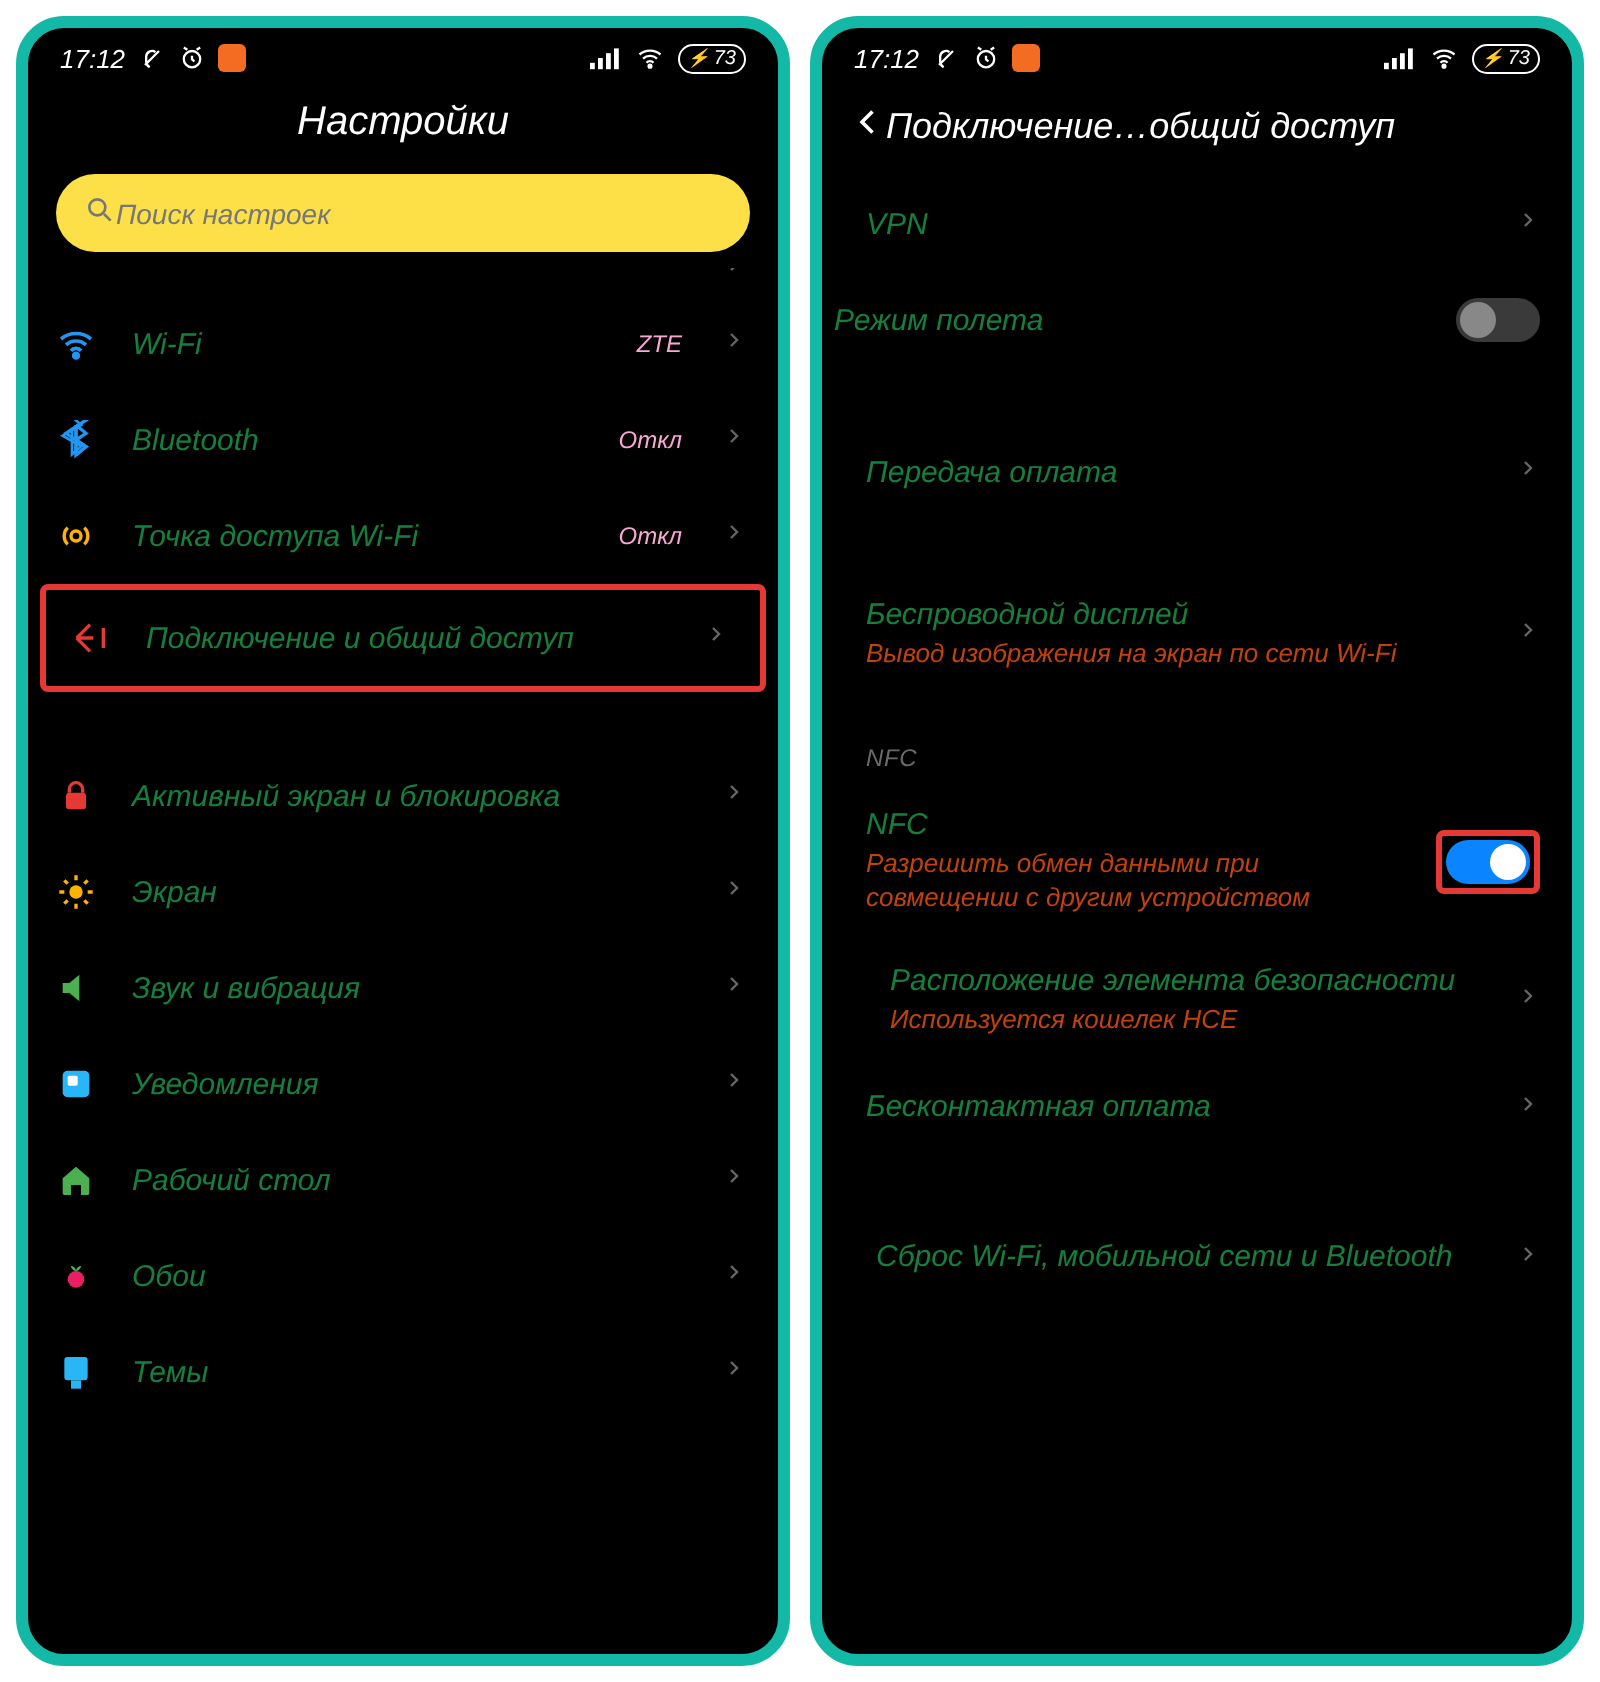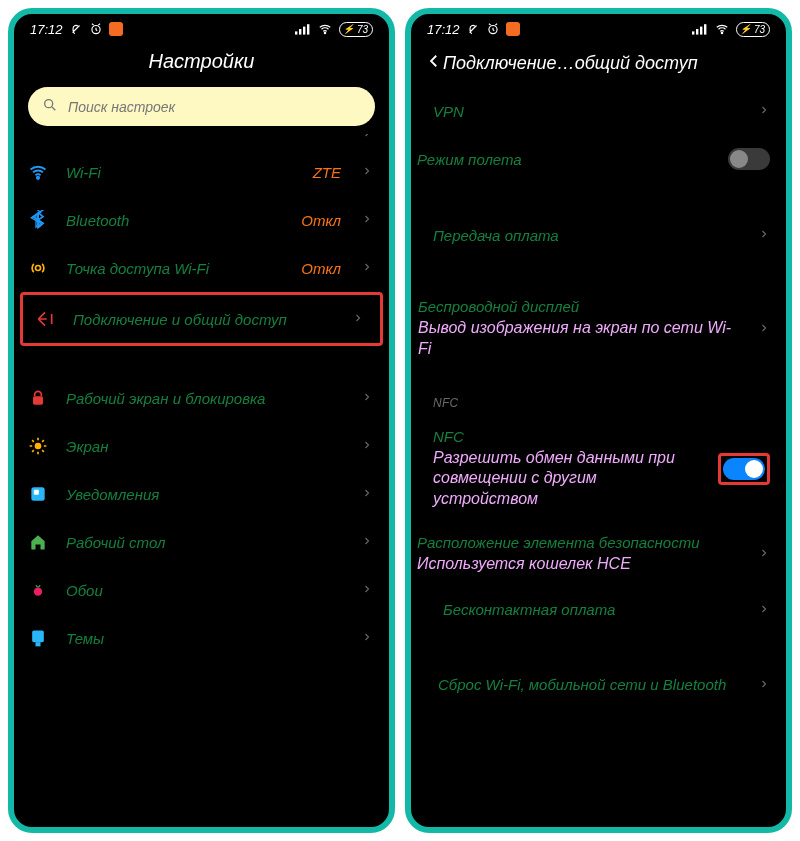--- a/index.html
+++ b/index.html
@@ -39,46 +39,45 @@
   
   .big-title { text-align: center; font-size: 20px; font-weight: 500; padding: 10px 0 14px 0; }
   .header-row {
     display: flex; align-items: center; padding: 12px 16px 14px 14px;
   }
   .header-row .title { font-size: 18px; font-weight: 500; }
   .back-chevron svg { width: 18px; height: 18px; stroke: #fff; stroke-width: 2.4; fill: none; }
   
   .searchbar {
     margin: 0 14px 8px 14px;
-    background: #fef9c3;
+    background: #fde047;
     border-radius: 22px;
     display: flex; align-items: center;
     padding: 10px 14px;
-    gap: 10px;
     color: #777;
     font-size: 14px;
   }
   .searchbar svg { width: 16px; height: 16px; stroke: #777; stroke-width: 2; fill: none; }
   
   .list { flex: 1; overflow: hidden; }
   .section-gap { height: 28px; }
   .row {
     display: flex; align-items: center;
     padding: 14px 16px 14px 16px;
     gap: 16px;
     position: relative;
   }
   .row.with-icon { padding-left: 12px; }
   .row .icon-slot {
     width: 24px; display: flex; justify-content: center; align-items: center;
   }
   .row .label { flex: 1; font-size: 15px; color: #15803d; }
-  .row .value { font-size: 15px; color: #f97316; margin-right: 4px; }
+  .row .value { font-size: 12px; color: #f9a8d4; margin-right: 4px; }
   .row .chev svg { width: 12px; height: 12px; stroke: #666; stroke-width: 2.4; fill: none; }
-  .row .subtitle { font-size: 16px; color: #f0abfc; margin-top: 3px; line-height: 1.3; }
+  .row .subtitle { font-size: 13px; color: #c2410c; margin-top: 3px; line-height: 1.3; }
   .row .text-col { flex: 1; display: flex; flex-direction: column; }
   .row.two-line { padding-top: 12px; padding-bottom: 12px; }
   .section-label {
     font-size: 12px; color: #6a6a6a; padding: 24px 22px 6px 22px; letter-spacing: 0.3px;
   }
   
   .hl {
     border: 3px solid #e53935;
     border-radius: 4px;
     margin: 0 6px;
@@ -242,41 +241,52 @@
 
     <div class="section-gap"></div>
 
     <div class="row with-icon">
       <div class="icon-slot">
         <svg class="ic" viewBox="0 0 24 24">
             <rect x="6" y="10" width="12" height="10" rx="2" fill="#e53935"></rect>
             <path d="M8 10V8a4 4 0 0 1 8 0v2" stroke="#e53935" stroke-width="2" fill="none"></path>
           </svg>
       </div>
-      <div class="label">Рабочий экран и блокировка</div>
+      <div class="label">Активный экран и блокировка</div>
       <span class="chev"><svg viewBox="0 0 24 24">
             <path d="M9 6l6 6-6 6"></path>
           </svg></span>
     </div>
 
     <div class="row with-icon">
       <div class="icon-slot">
         <svg class="ic" viewBox="0 0 24 24">
             <circle cx="12" cy="12" r="4" fill="#ffb300"></circle>
             <g stroke="#ffb300" stroke-width="2">
               <path d="M12 2v3M12 19v3M2 12h3M19 12h3M5 5l2 2M17 17l2 2M19 5l-2 2M7 17l-2 2"></path>
             </g>
           </svg>
       </div>
       <div class="label">Экран</div>
       <span class="chev"><svg viewBox="0 0 24 24">
             <path d="M9 6l6 6-6 6"></path>
           </svg></span>
     </div>
 
+    <div class="row with-icon">
+      <div class="icon-slot">
+        <svg class="ic" viewBox="0 0 24 24">
+            <path d="M4 9v6h4l6 5V4L8 9H4z" fill="#4caf50"></path>
+          </svg>
+      </div>
+      <div class="label">Звук и вибрация</div>
+      <span class="chev"><svg viewBox="0 0 24 24">
+            <path d="M9 6l6 6-6 6"></path>
+          </svg></span>
+    </div>
 
     <div class="row with-icon">
       <div class="icon-slot">
         <svg class="ic" viewBox="0 0 24 24">
             <rect x="4" y="4" width="16" height="16" rx="3" fill="#29b6f6"></rect>
             <rect x="7" y="7" width="6" height="6" rx="1" fill="#fff"></rect>
           </svg>
       </div>
       <div class="label">Уведомления</div>
       <span class="chev"><svg viewBox="0 0 24 24">
@@ -394,21 +404,21 @@
 
     <div class="row" style="padding-left:22px;">
       <div class="label">Передача оплата</div>
       <span class="chev"><svg viewBox="0 0 24 24">
             <path d="M9 6l6 6-6 6"></path>
           </svg></span>
     </div>
 
     <div class="section-gap"></div>
 
-    <div class="row two-line" style="padding-left:7px;">
+    <div class="row two-line" style="padding-left:22px;">
       <div class="text-col">
         <div class="label">Беспроводной дисплей</div>
         <div class="subtitle">Вывод изображения на экран по сети Wi-Fi</div>
       </div>
       <span class="chev"><svg viewBox="0 0 24 24">
             <path d="M9 6l6 6-6 6"></path>
           </svg></span>
     </div>
 
     <div class="section-label">NFC</div>
@@ -418,31 +428,31 @@
         <div class="label">NFC</div>
         <div class="subtitle">Разрешить обмен данными при совмещении с другим устройством</div>
       </div>
       <span class="hl-inline">
         <span class="toggle on">
             <span class="knob"></span>
           </span>
       </span>
     </div>
 
-    <div class="row two-line" style="padding-left:6px;">
+    <div class="row two-line" style="padding-left:34px;">
       <div class="text-col">
         <div class="label">Расположение элемента безопасности</div>
         <div class="subtitle">Используется кошелек HCE</div>
       </div>
       <span class="chev"><svg viewBox="0 0 24 24">
             <path d="M9 6l6 6-6 6"></path>
           </svg></span>
     </div>
 
-    <div class="row" style="padding-left:32px;">
+    <div class="row" style="padding-left:22px;">
       <div class="label">Бесконтактная оплата</div>
       <span class="chev"><svg viewBox="0 0 24 24">
             <path d="M9 6l6 6-6 6"></path>
           </svg></span>
     </div>
 
     <div class="section-gap"></div>
 
     <div class="row" style="padding-left:27px;">
       <div class="label" style="line-height:1.35;">Сброс Wi-Fi, мобильной сети и Bluetooth</div>

